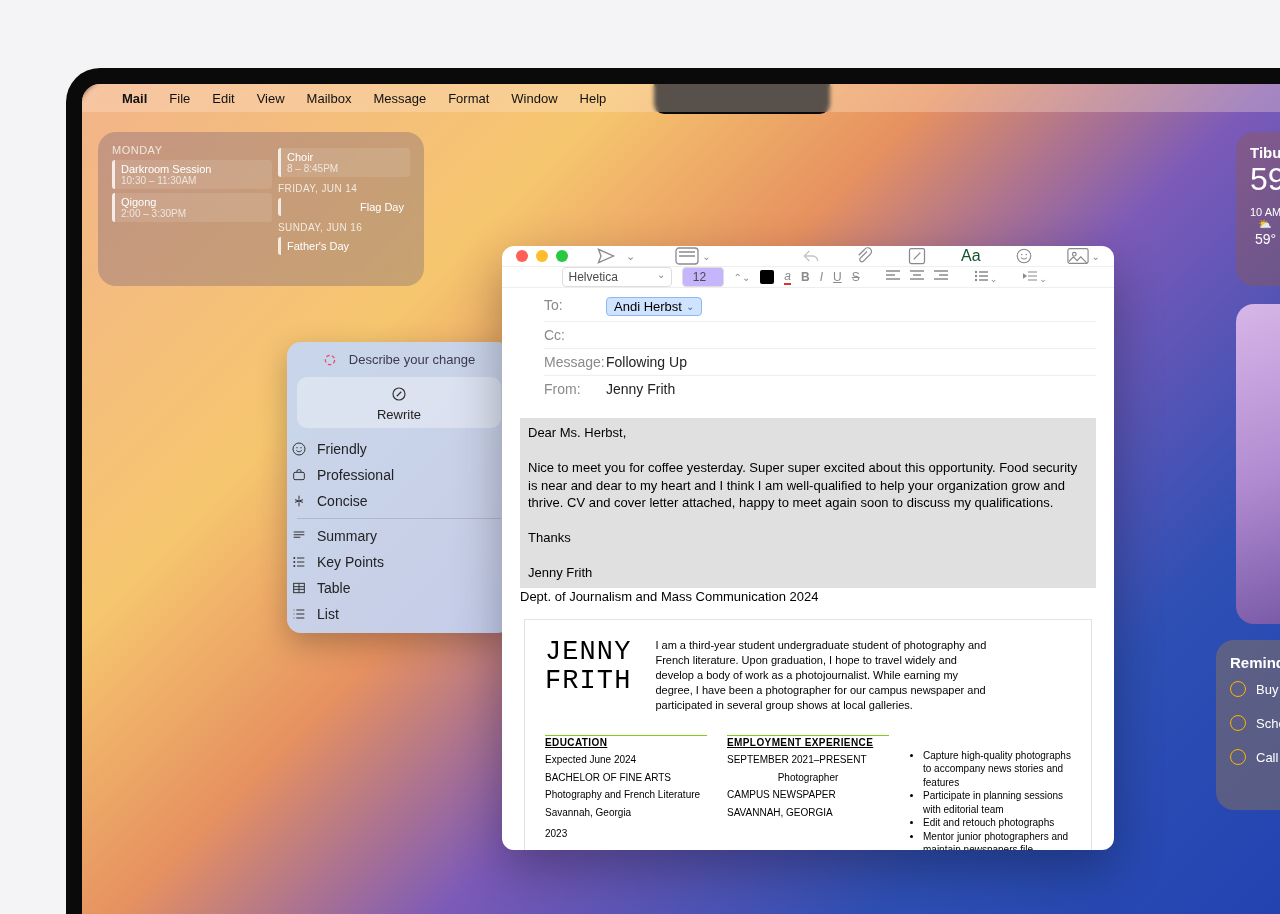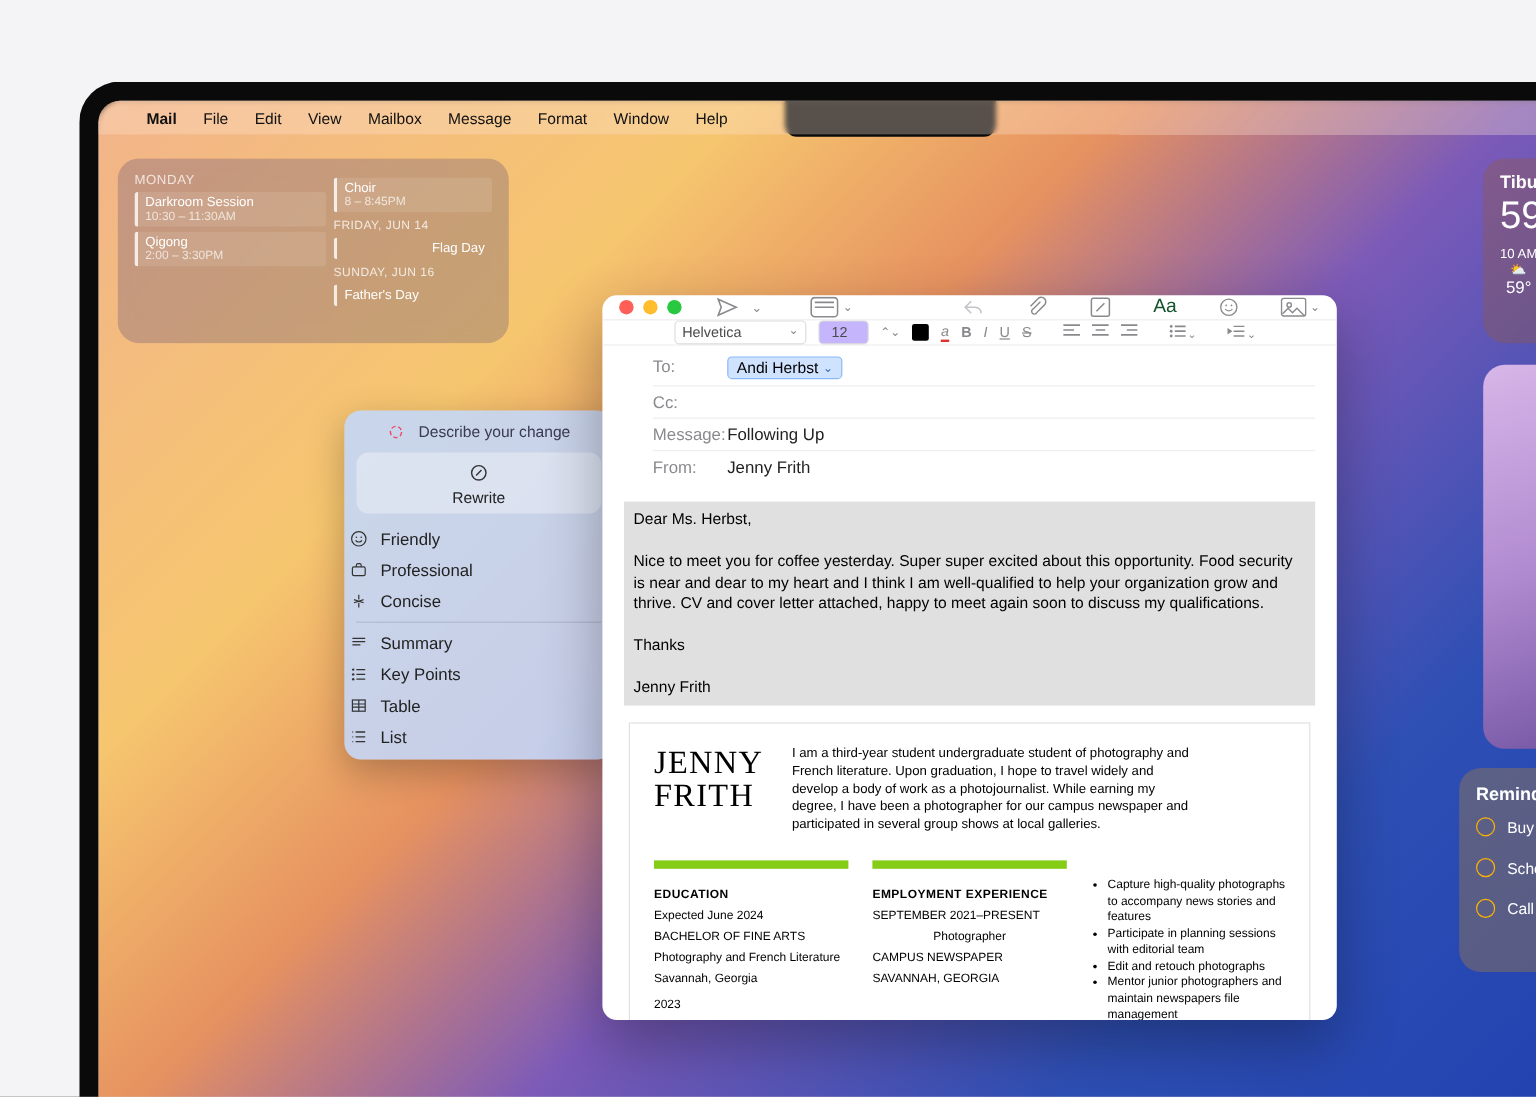--- a/index.html
+++ b/index.html
@@ -153,26 +153,26 @@
 .hdr-row{display:flex;padding:5px 0;border-bottom:1px solid #eee;margin-left:24px;}
 .hdr-lbl{color:#8a8a8e;width:62px;}
 .hdr-val{color:#222;}
 .pill{background:#cfe3ff;border:1px solid #8cb8f5;border-radius:4px;padding:1px 7px;font-size:13px;display:inline-flex;align-items:center;gap:4px;}
 .pill:after{content:"⌄";font-size:10px;color:#3b6db5;}
 .mail-body{padding:8px 18px; font-size:13px; line-height:1.35;}
 .mail-sel{background:#e0e0e0; padding:6px 8px; }
 
 .resume{margin:14px 4px;border:1px solid #e2e2e2;padding:18px 20px 6px;}
 .resume-top{display:flex;gap:24px;}
-.r-name{font-size:27px;letter-spacing:0.04em;line-height:1.05;font-weight:400;font-family:Liberation Serif, serif;}
+.r-name{font-size:27px;letter-spacing:0.04em;line-height:1.05;font-weight:400;font-family:Liberation Mono, monospace;}
 .r-name span{display:block;}
 .r-summary{font-size:11px;line-height:1.35;max-width:340px;}
 .r-cols{display:flex;gap:20px;margin-top:22px;}
 .r-col{flex:1;min-width:0;}
-.r-col h4{border-top:7px solid #84cc16;padding-top:15px;font-size:10px;font-weight:700;letter-spacing:0.04em;}
+.r-col h4{border-top:1px solid #84cc16;padding-top:0;font-size:10px;font-weight:700;letter-spacing:0.04em;text-decoration:underline;}
 .r-col p{font-size:10px;line-height:1.35;margin-top:4px;}
 .r-col ul{list-style:disc;padding-left:14px;font-size:10px;line-height:1.35;margin-top:6px;}
 </style>
 </head>
 <body>
 
 <div class="frame">
   <div class="notch"></div>
 
   <div class="menubar">
@@ -429,20 +429,21 @@
       </div>
     </div>
 
     <div class="mail-body">
       <div class="mail-sel">
         <p>Dear Ms. Herbst,</p><br>
         <p>Nice to meet you for coffee yesterday. Super super excited about this opportunity. Food security is near and dear to my heart and I think I am well-qualified to help your organization grow and thrive. CV and cover letter attached, happy to meet again soon to discuss my qualifications.</p><br>
         <p>Thanks</p><br>
         <p>Jenny Frith</p>
       </div>
+      <p>Dept. of Journalism and Mass Communication 2024</p>
 
       <div class="resume">
         <div class="resume-top">
           <div class="r-name">
             <span>JENNY</span>
             <span>FRITH</span>
           </div>
           <div class="r-summary">I am a third-year student undergraduate student of photography and French literature. Upon graduation, I hope to travel widely and develop a body of work as a photojournalist. While earning my degree, I have been a photographer for our campus newspaper and participated in several group shows at local galleries.</div>
         </div>
         <div class="r-cols">

